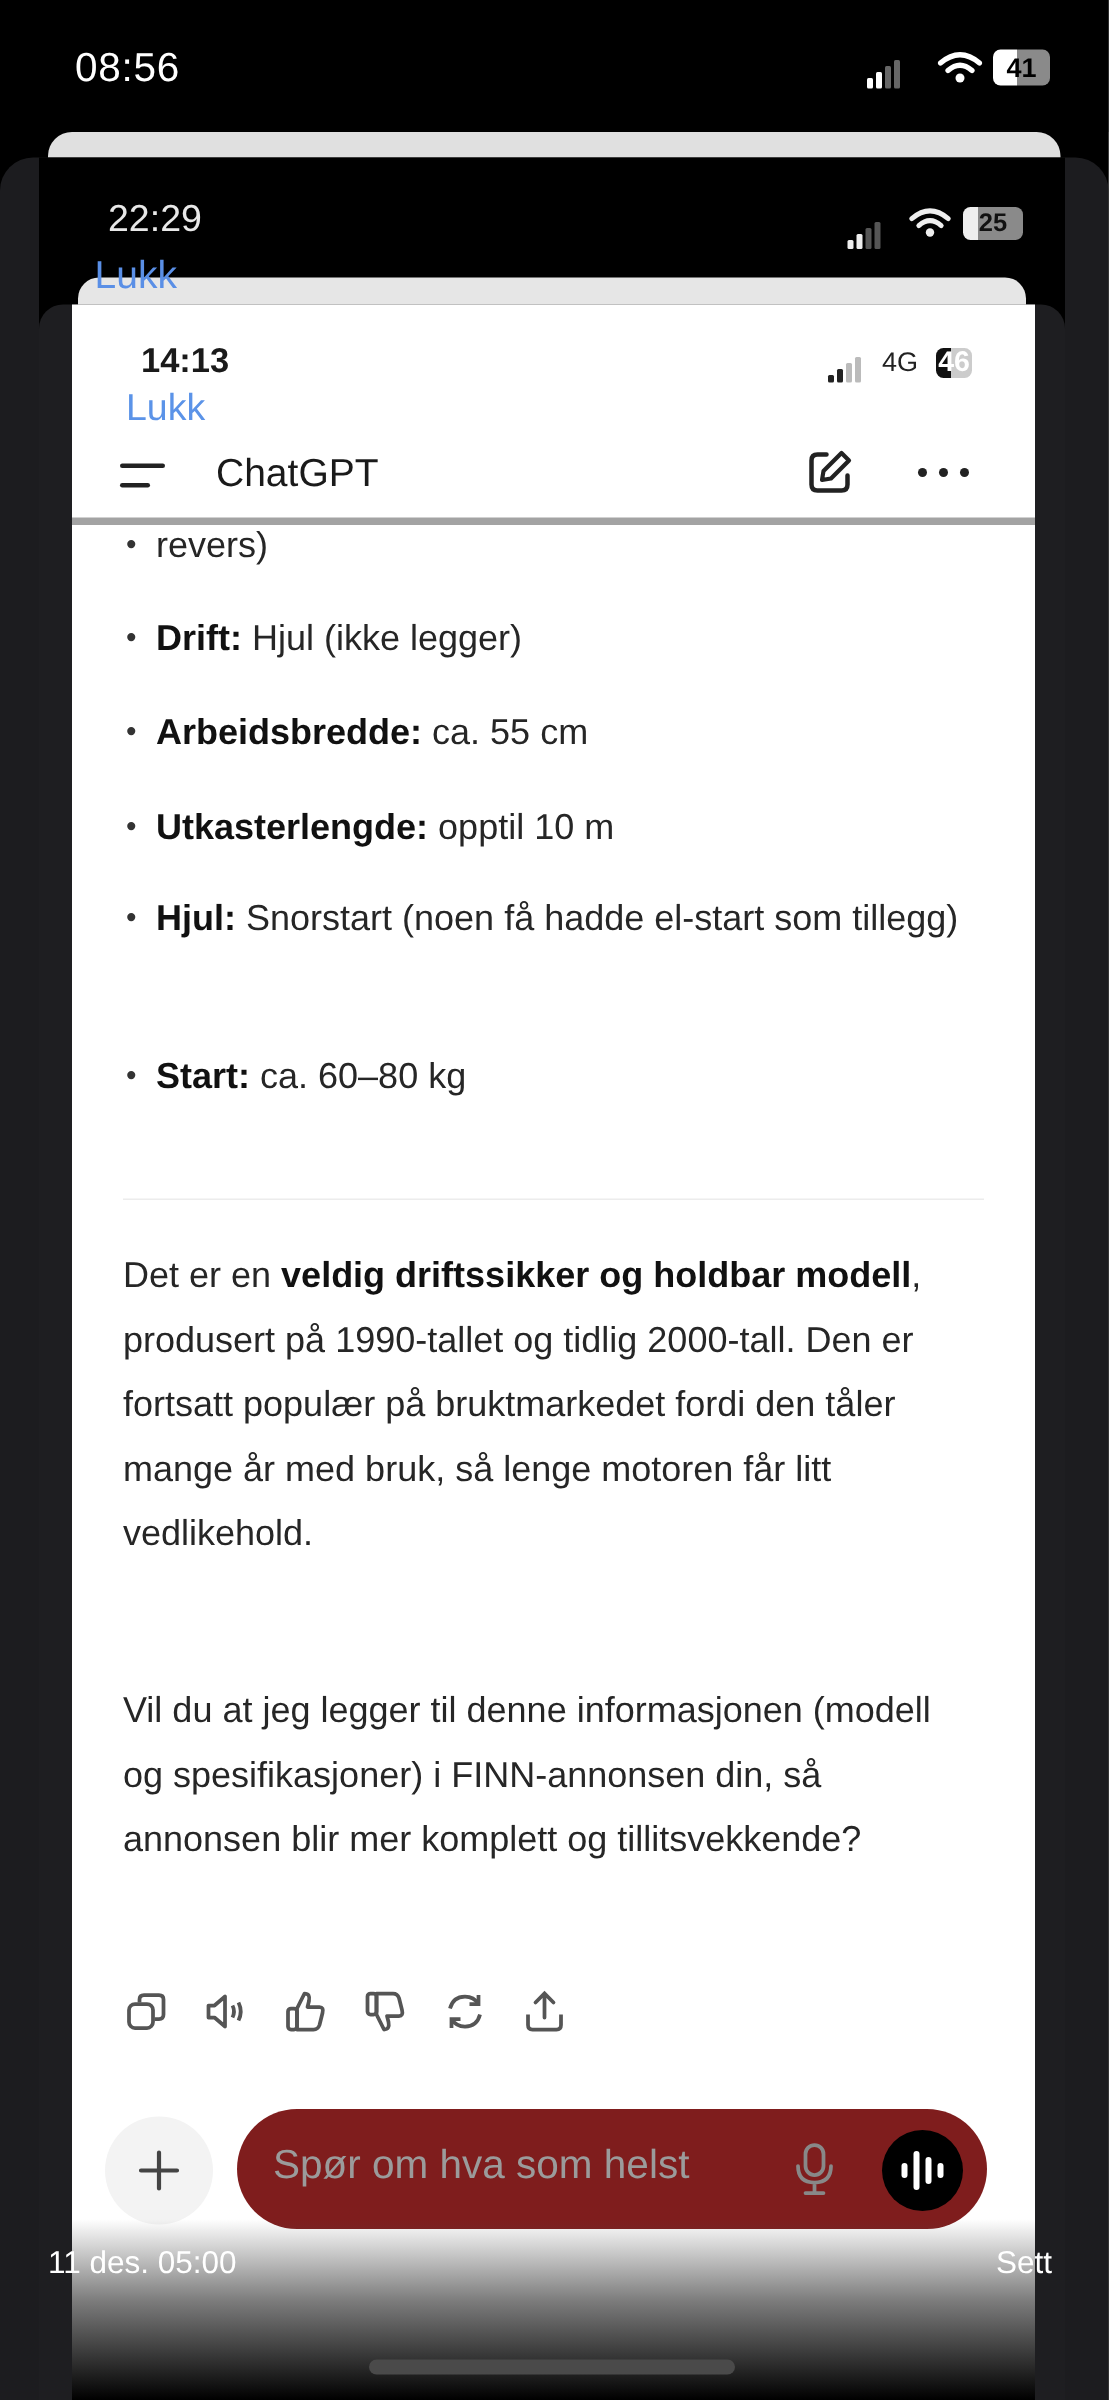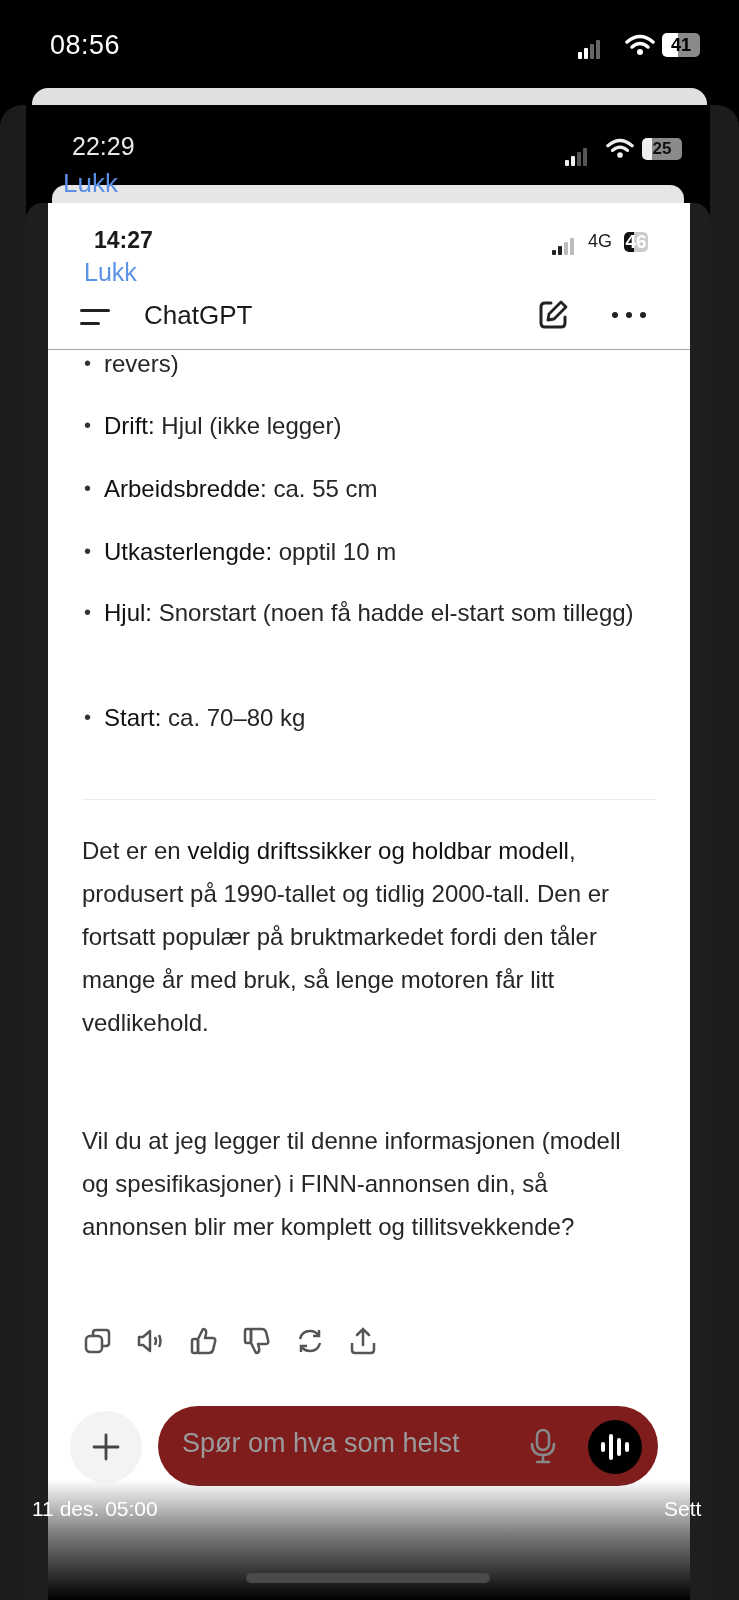--- a/index.html
+++ b/index.html
@@ -22,30 +22,30 @@
   .card-back2 { left: 52px; top: 185px; width: 632px; height: 40px; background: #e6e6e6; border-radius: 14px 14px 0 0; }
   .frame-dark2 { left: 26px; top: 203px; width: 684px; height: 1397px; background: #1e1e21; border-radius: 16px 16px 0 0; }
   .main-card { left: 48px; top: 203px; width: 642px; height: 1397px; background: #fff; overflow: hidden; }
 
   .mid-time { left: 72px; top: 132px; font-size: 25px; color: #e8e8e8; font-weight: 500; }
   .mid-lukk { left: 63px; top: 168px; font-size: 26px; color: #5a8fe6; z-index: 3; }
 
   
   .in-time { left: 46px; top: 24px; font-size: 23px; font-weight: 700; color: #1a1a1a; }
   .in-lukk { left: 36px; top: 55px; font-size: 25px; color: #5b93e8; }
-  .header { left: 0; top: 85px; width: 642px; height: 62px; border-bottom: 1px solid #a3a3a3; }
+  .header { left: 0; top: 85px; width: 642px; height: 62px; border-bottom: 5px solid #a3a3a3; }
   .header .title { left: 96px; top: 12px; font-size: 26px; color: #1a1a1a; }
   .menu-icon { left: 32px; top: 19px; width: 30px; height: 22px; }
   .menu-icon i { position: absolute; height: 3px; background: #222; border-radius: 2px; }
   .edit-icon { left: 488px; top: 10px; width: 34px; height: 34px; }
   .more-icon { left: 564px; top: 24px; width: 34px; height: 8px; display: flex; justify-content: space-between; }
   .more-icon i { width: 6px; height: 6px; border-radius: 50%; background: #222; display: block; }
 
   .content { left: 34px; top: 147px; width: 580px; font-size: 24px; line-height: 43px; color: #262626; }
-  .content b { color: #111; font-weight: 400; }
+  .content b { color: #111; font-weight: 700; }
   .li { position: absolute; left: 22px; width: 560px; }
   .li::before { content: "•"; position: absolute; left: -20px; font-size: 20px; color: #333; }
   .divider { left: 34px; top: 596px; width: 574px; height: 1px; background: #ececec; }
   .para { position: absolute; left: 0; width: 560px; }
 
   .actions { left: 34px; top: 1122px; display: flex; gap: 21px; }
   .actions .ic { width: 32px; height: 32px; }
 
   .composer-fade { left: 0; top: 1250px; width: 642px; height: 147px;
     background: linear-gradient(to bottom, rgba(255,255,255,0) 0%, rgba(255,255,255,0) 18%, rgba(80,80,80,0.75) 55%, #000 100%); z-index: 4; }
@@ -99,21 +99,21 @@
 </svg>
 <div class="abs battery" style="left:642px;top:138px;width:40px;height:22px;background:linear-gradient(to right,#eee 25%,#8a8a8a 25%);font-size:17px;color:#111;">
   <span>25</span>
 </div>
 <div class="abs mid-lukk">Lukk</div>
 
 <div class="abs card-back2"></div>
 <div class="abs frame-dark2"></div>
 
 <div class="abs main-card">
-  <div class="abs in-time">14:27</div>
+  <div class="abs in-time">14:13</div>
   <div class="abs sig" style="left:504px;top:35px;">
     <span style="height:5px;background:#222"></span>
       <span style="height:9px;background:#222"></span>
       <span style="height:13px;background:#bbb"></span>
       <span style="height:17px;background:#bbb"></span>
   </div>
   <div class="abs" style="left:540px;top:28px;font-size:18px;color:#222;">4G</div>
   <div class="abs battery" style="left:576px;top:29px;width:24px;height:20px;background:linear-gradient(to right,#111 42%,#ccc 42%);font-size:19px;color:#fff;">
     <span>46</span>
   </div>
@@ -135,21 +135,21 @@
         <i></i>
       </div>
   </div>
 
   <div class="abs content">
     <div class="li" style="top:-8px;"><span>revers)</span></div>
     <div class="li" style="top:54px;"><b>Drift:</b> <span>Hjul (ikke legger)</span></div>
     <div class="li" style="top:117px;"><b>Arbeidsbredde:</b> <span>ca. 55 cm</span></div>
     <div class="li" style="top:180px;"><b>Utkasterlengde:</b> <span>opptil 10 m</span></div>
     <div class="li" style="top:241px;width:540px;"><b>Hjul:</b> <span>Snorstart (noen få hadde el-start som tillegg)</span></div>
-    <div class="li" style="top:346px;"><b>Start:</b> <span>ca. 70–80 kg</span></div>
+    <div class="li" style="top:346px;"><b>Start:</b> <span>ca. 60–80 kg</span></div>
 
     <div class="para" style="top:479px;width:540px;">
       <span>Det er en </span><b>veldig driftssikker og holdbar modell</b><span>, produsert på 1990-tallet og tidlig 2000-tall. Den er fortsatt populær på bruktmarkedet fordi den tåler mange år med bruk, så lenge motoren får litt vedlikehold.</span>
     </div>
     <div class="para" style="top:769px;width:560px;">Vil du at jeg legger til denne informasjonen (modell og spesifikasjoner) i FINN-annonsen din, så annonsen blir mer komplett og tillitsvekkende?</div>
   </div>
   <div class="abs divider" style="top:596px;"></div>
 
   <div class="abs actions">
     <svg class="ic" viewBox="0 0 32 32">

